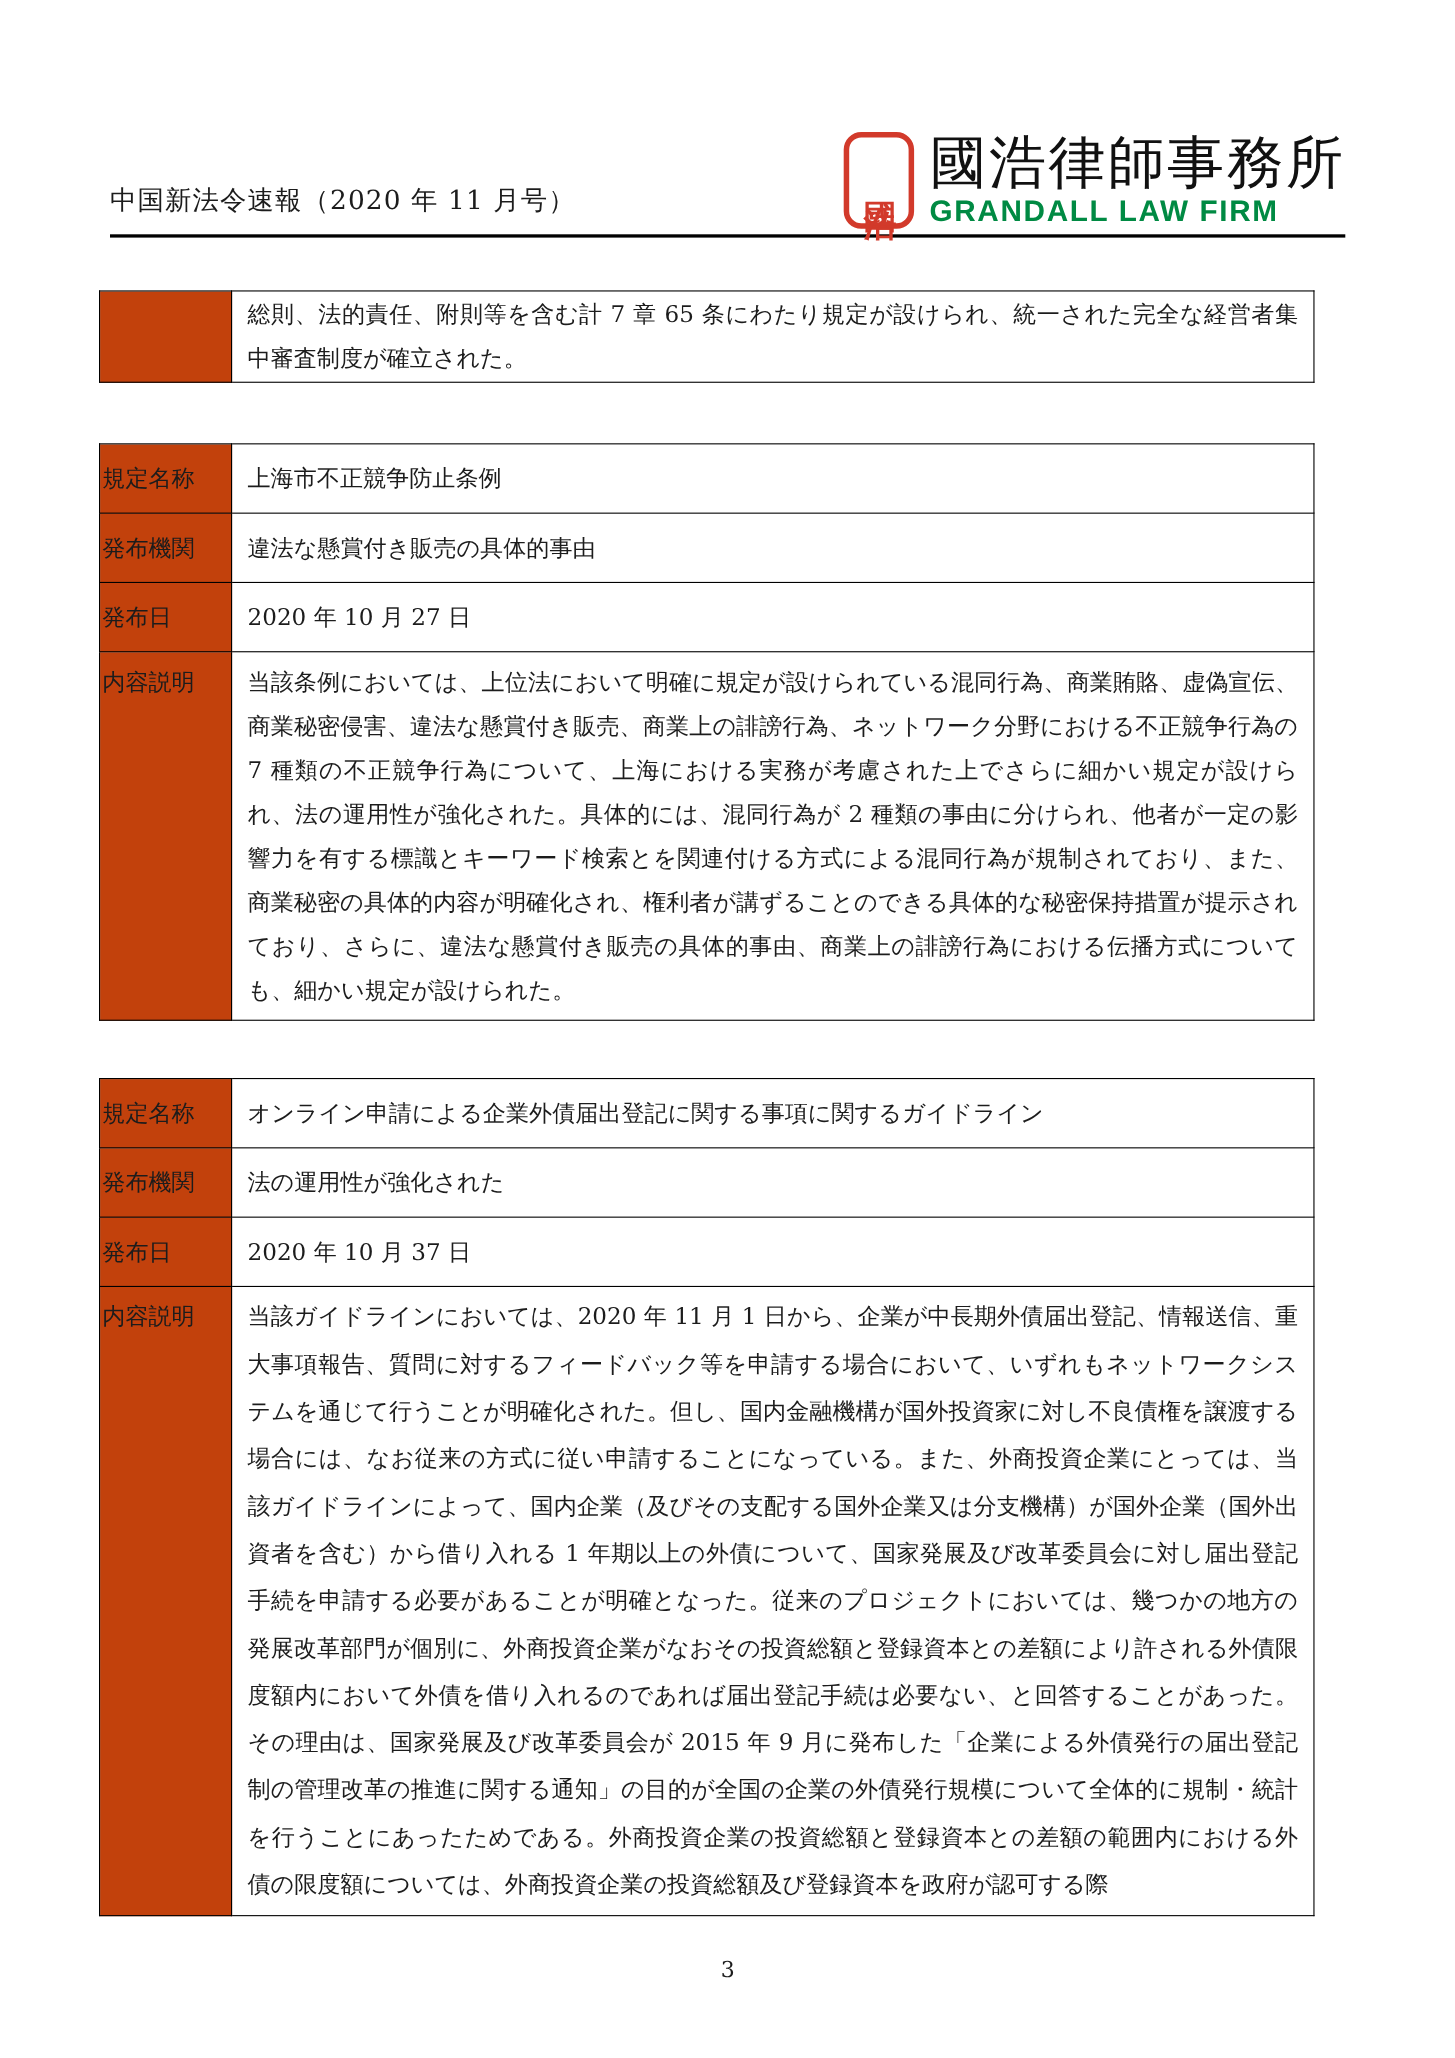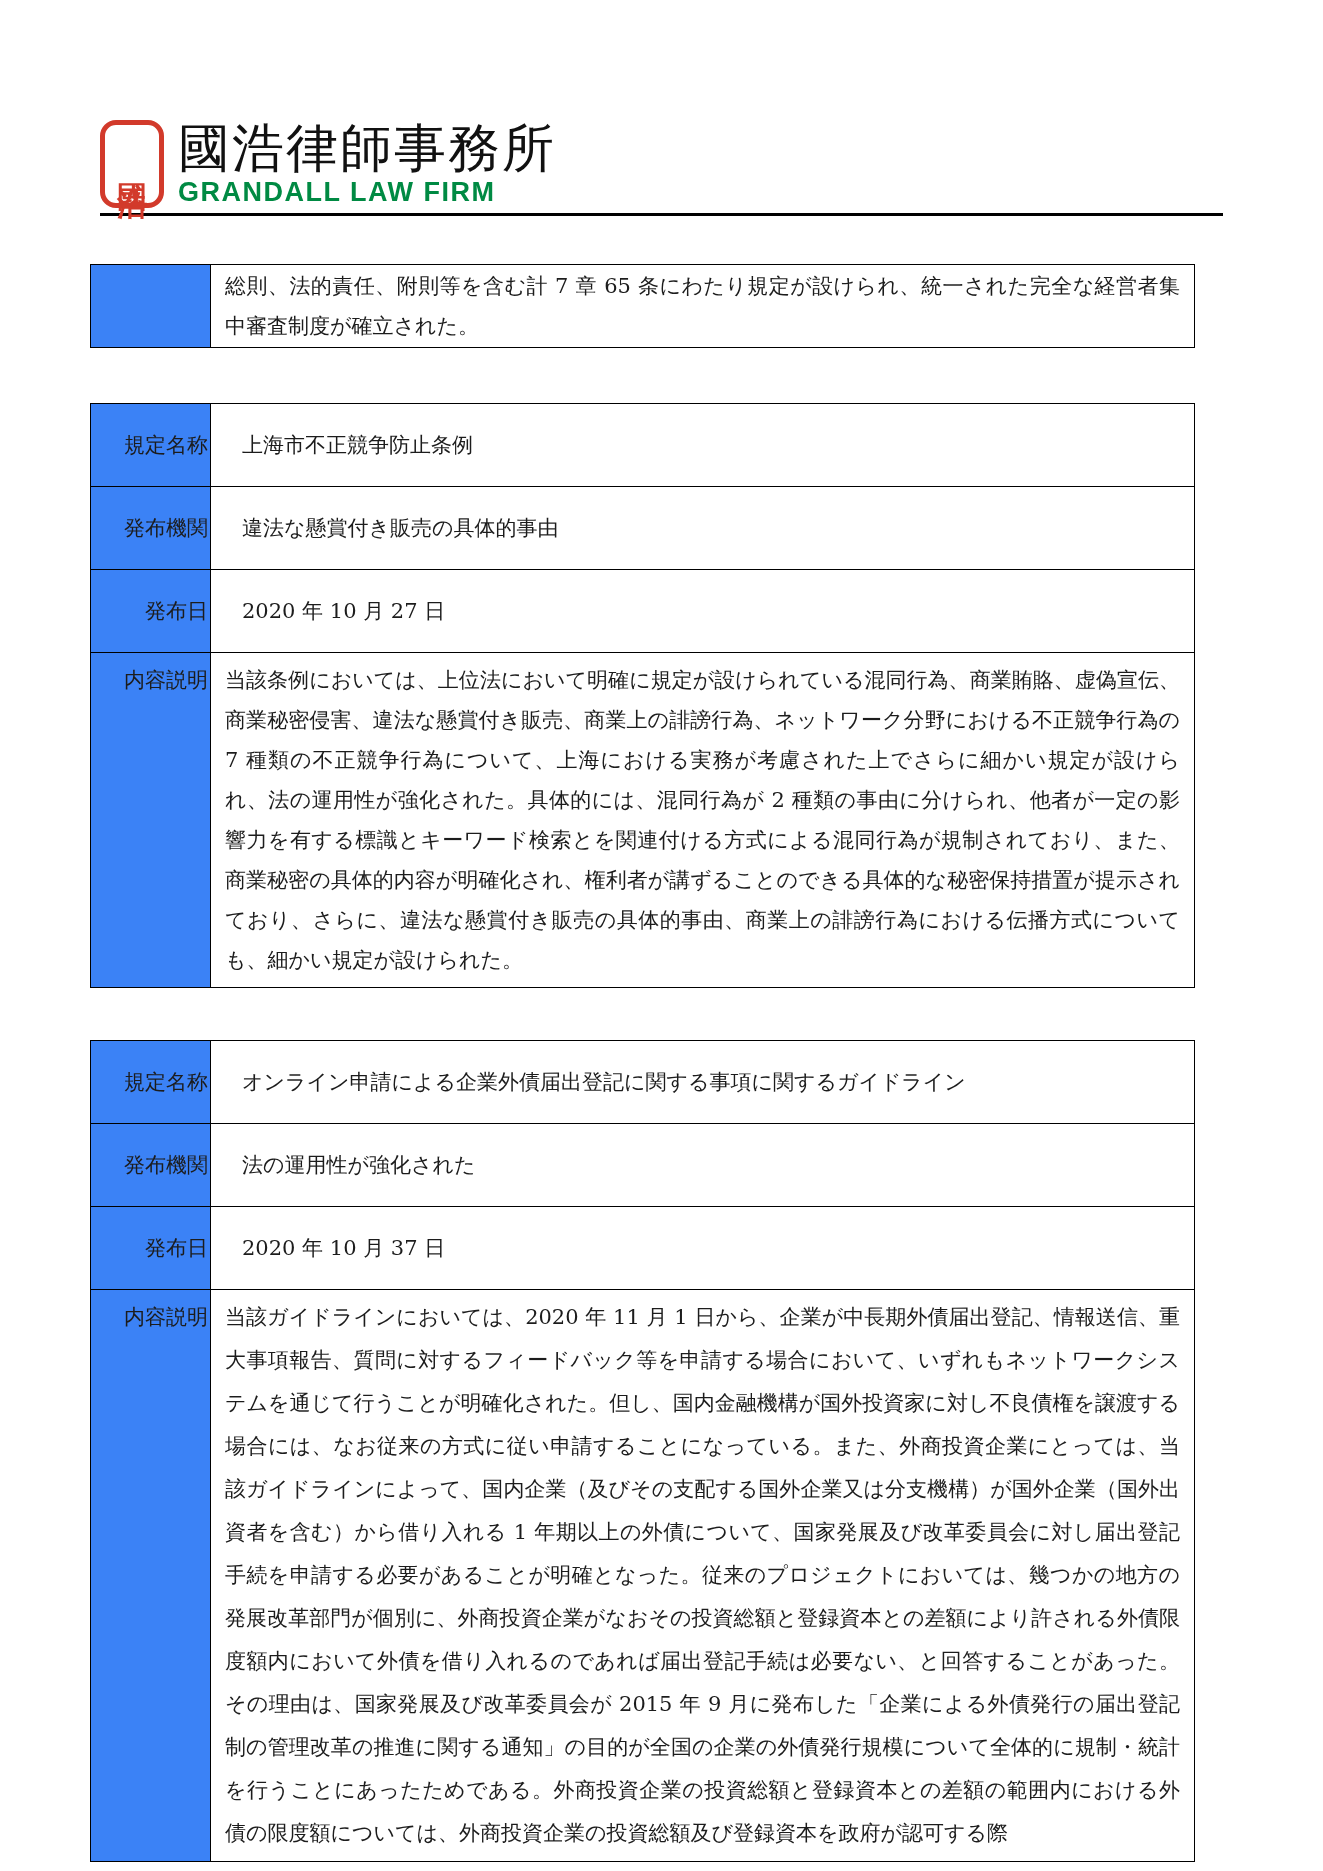--- a/index.html
+++ b/index.html
@@ -67,25 +67,25 @@
     width:1105px;
     table-layout:fixed;
   }
   table.reg td {
     border:1px solid #000;
     font-size:21px;
     vertical-align:middle;
   }
   td.label {
     width:115px;
-    background:#3b82f6;
-    text-align:right;
-    padding:18px 2px;
+    background:#c2410c;
+    text-align:left;
+    padding:8px 2px;
   }
-  td.content { padding:6px 31px; }
+  td.content { padding:6px 14px; }
   td.para {
     text-align:justify;
     vertical-align:top;
   }
   tr.single td { height:46px; }
   .t1 { margin-top:48px; }
   .t1 td.para { line-height:40px; padding:1px 14px; }
   .t2 { margin-top:55px; }
   .t2 td.para { line-height:40px; padding:7px 14px; }
   .t3 { margin-top:52px; }
@@ -95,20 +95,21 @@
     margin-top:36px;
     font-size:20px;
   }
 </style>
 </head>
 <body>
 
 <div class="page">
 
   <div class="header">
+    <div class="doc-title">中国新法令速報（2020 年 11 月号）</div>
     <div class="logo">
       <div class="seal">
         <span class="seal-text">國浩</span>
       </div>
       <div class="firm-names">
         <div class="firm-cjk">國浩律師事務所</div>
         <div class="firm-en">GRANDALL LAW FIRM</div>
       </div>
     </div>
   </div>

